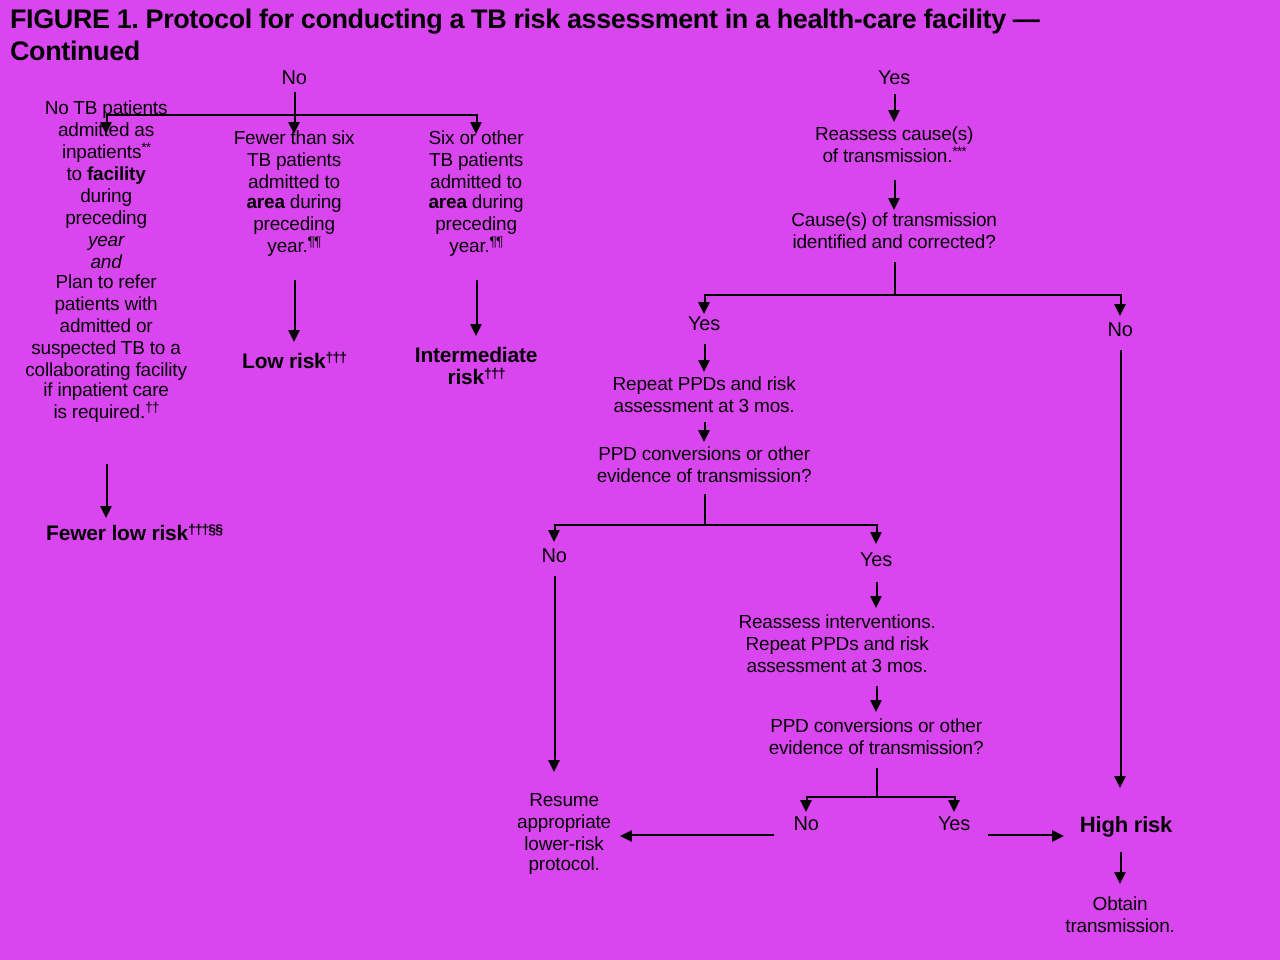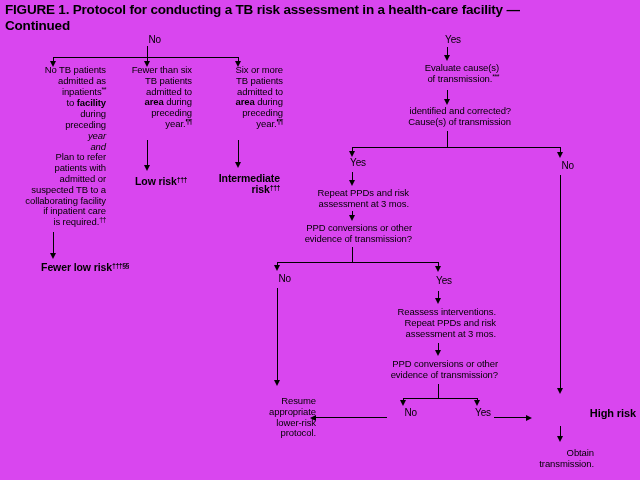--- a/index.html
+++ b/index.html
@@ -1,23 +1,23 @@
 <!DOCTYPE html>
 <html><head>
 <meta charset="utf-8">
 <style>
   html,body { margin:0; padding:0; background:#ffffff; }
   .canvas { position:relative; width:640px; height:480px; background:#d946ef;
             font-family:"Liberation Sans", sans-serif; color:#000000; overflow:hidden; }
   .title { position:absolute; left:5px; top:2px; width:620px;
            font-size:13.5px; font-weight:bold; line-height:16px; letter-spacing:-0.2px; }
-  .t { position:absolute; text-align:right; font-size:9.5px; line-height:10.8px; letter-spacing:-0.1px; }
+  .t { position:absolute; text-align:center; font-size:9.5px; line-height:10.8px; letter-spacing:-0.1px; }
   .lbl { font-size:10px; }
   .risk { font-weight:bold; font-size:10.5px; line-height:11px; }
-  .hr { font-weight:bold; font-size:11px;margin-left:44px; }
+  .hr { font-weight:bold; font-size:11px; }
   .s { font-size:7px; position:relative; top:-3px; letter-spacing:-0.5px; }
   .it { font-style:italic; }
   .bd { font-weight:bold; }
   .vl { position:absolute; width:1px; background:#000; }
   .hl { position:absolute; height:1px; background:#000; }
   .ad { position:absolute; width:0; height:0;
         border-left:3px solid transparent; border-right:3px solid transparent;
         border-top:6px solid #000; }
   .al { position:absolute; width:0; height:0;
         border-top:3px solid transparent; border-bottom:3px solid transparent;
@@ -40,21 +40,21 @@
 
   <div class="vl" style="left:147px;top:46px;height:11px"></div>
   <div class="hl" style="left:53px;top:57px;width:186px"></div>
   <div class="vl" style="left:53px;top:57px;height:5px"></div>
   <div class="ad" style="left:50px;top:61px"></div>
   <div class="vl" style="left:147px;top:57px;height:5px"></div>
   <div class="ad" style="left:144px;top:61px"></div>
   <div class="vl" style="left:238px;top:57px;height:5px"></div>
   <div class="ad" style="left:235px;top:61px"></div>
 
-  <div class="t" style="left:0px;top:65px;width:106px">
+  <div class="t" style="left:0px;top:50px;width:106px">
     <div>No TB patients</div>
     <div>admitted as</div>
     <div><span>inpatients</span><span class="s">**</span></div>
     <div><span>to </span><span class="bd">facility</span></div>
     <div>during</div>
     <div>preceding</div>
     <div class="it">year</div>
     <div class="it">and</div>
     <div>Plan to refer</div>
     <div>patients with</div>
@@ -78,48 +78,48 @@
     <div>preceding</div>
     <div><span>year.</span><span class="s">¶¶</span></div>
   </div>
   <div class="vl" style="left:147px;top:140px;height:26px"></div>
   <div class="ad" style="left:144px;top:165px"></div>
   <div class="t risk" style="left:107px;top:176px;width:80px">
     <span>Low risk</span><span class="s">†††</span>
   </div>
 
   <div class="t" style="left:193px;top:65px;width:90px">
-    <div>Six or more</div>
+    <div>Six or other</div>
     <div>TB patients</div>
     <div>admitted to</div>
     <div><span class="bd">area</span><span> during</span></div>
     <div>preceding</div>
     <div><span>year.</span><span class="s">¶¶</span></div>
   </div>
   <div class="vl" style="left:238px;top:140px;height:23px"></div>
   <div class="ad" style="left:235px;top:162px"></div>
   <div class="t risk" style="left:196px;top:173px;width:84px">
     <div>Intermediate</div>
     <div><span>risk</span><span class="s">†††</span></div>
   </div>
 
   <div class="t lbl" style="left:433px;top:35px;width:28px">Yes</div>
   <div class="vl" style="left:447px;top:47px;height:9px"></div>
   <div class="ad" style="left:444px;top:55px"></div>
 
   <div class="t" style="left:395px;top:63px;width:104px">
-    <div>Evaluate cause(s)</div>
+    <div>Reassess cause(s)</div>
     <div><span>of transmission.</span><span class="s">***</span></div>
   </div>
   <div class="vl" style="left:447px;top:90px;height:10px"></div>
   <div class="ad" style="left:444px;top:99px"></div>
 
   <div class="t" style="left:383px;top:106px;width:128px">
+    <div>Cause(s) of transmission</div>
     <div>identified and corrected?</div>
-    <div>Cause(s) of transmission</div>
   </div>
 
   <div class="vl" style="left:447px;top:131px;height:16px"></div>
   <div class="hl" style="left:352px;top:147px;width:209px"></div>
   <div class="vl" style="left:352px;top:147px;height:5px"></div>
   <div class="ad" style="left:349px;top:151px"></div>
   <div class="vl" style="left:560px;top:147px;height:6px"></div>
   <div class="ad" style="left:557px;top:152px"></div>
 
   <div class="t lbl" style="left:338px;top:158px;width:28px">Yes</div>
@@ -147,21 +147,21 @@
   <div class="ad" style="left:435px;top:266px"></div>
 
   <div class="t lbl" style="left:263px;top:274px;width:28px">No</div>
   <div class="t lbl" style="left:424px;top:276px;width:28px">Yes</div>
 
   <div class="vl" style="left:277px;top:288px;height:93px"></div>
   <div class="ad" style="left:274px;top:380px"></div>
 
   <div class="vl" style="left:438px;top:291px;height:8px"></div>
   <div class="ad" style="left:435px;top:298px"></div>
-  <div class="t" style="left:381px;top:307px;width:115px">
+  <div class="t" style="left:361px;top:307px;width:115px">
     <div>Reassess interventions.</div>
     <div>Repeat PPDs and risk</div>
     <div>assessment at 3 mos.</div>
   </div>
   <div class="vl" style="left:438px;top:343px;height:8px"></div>
   <div class="ad" style="left:435px;top:350px"></div>
 
   <div class="t" style="left:378px;top:359px;width:120px">
     <div>PPD conversions or other</div>
     <div>evidence of transmission?</div>

